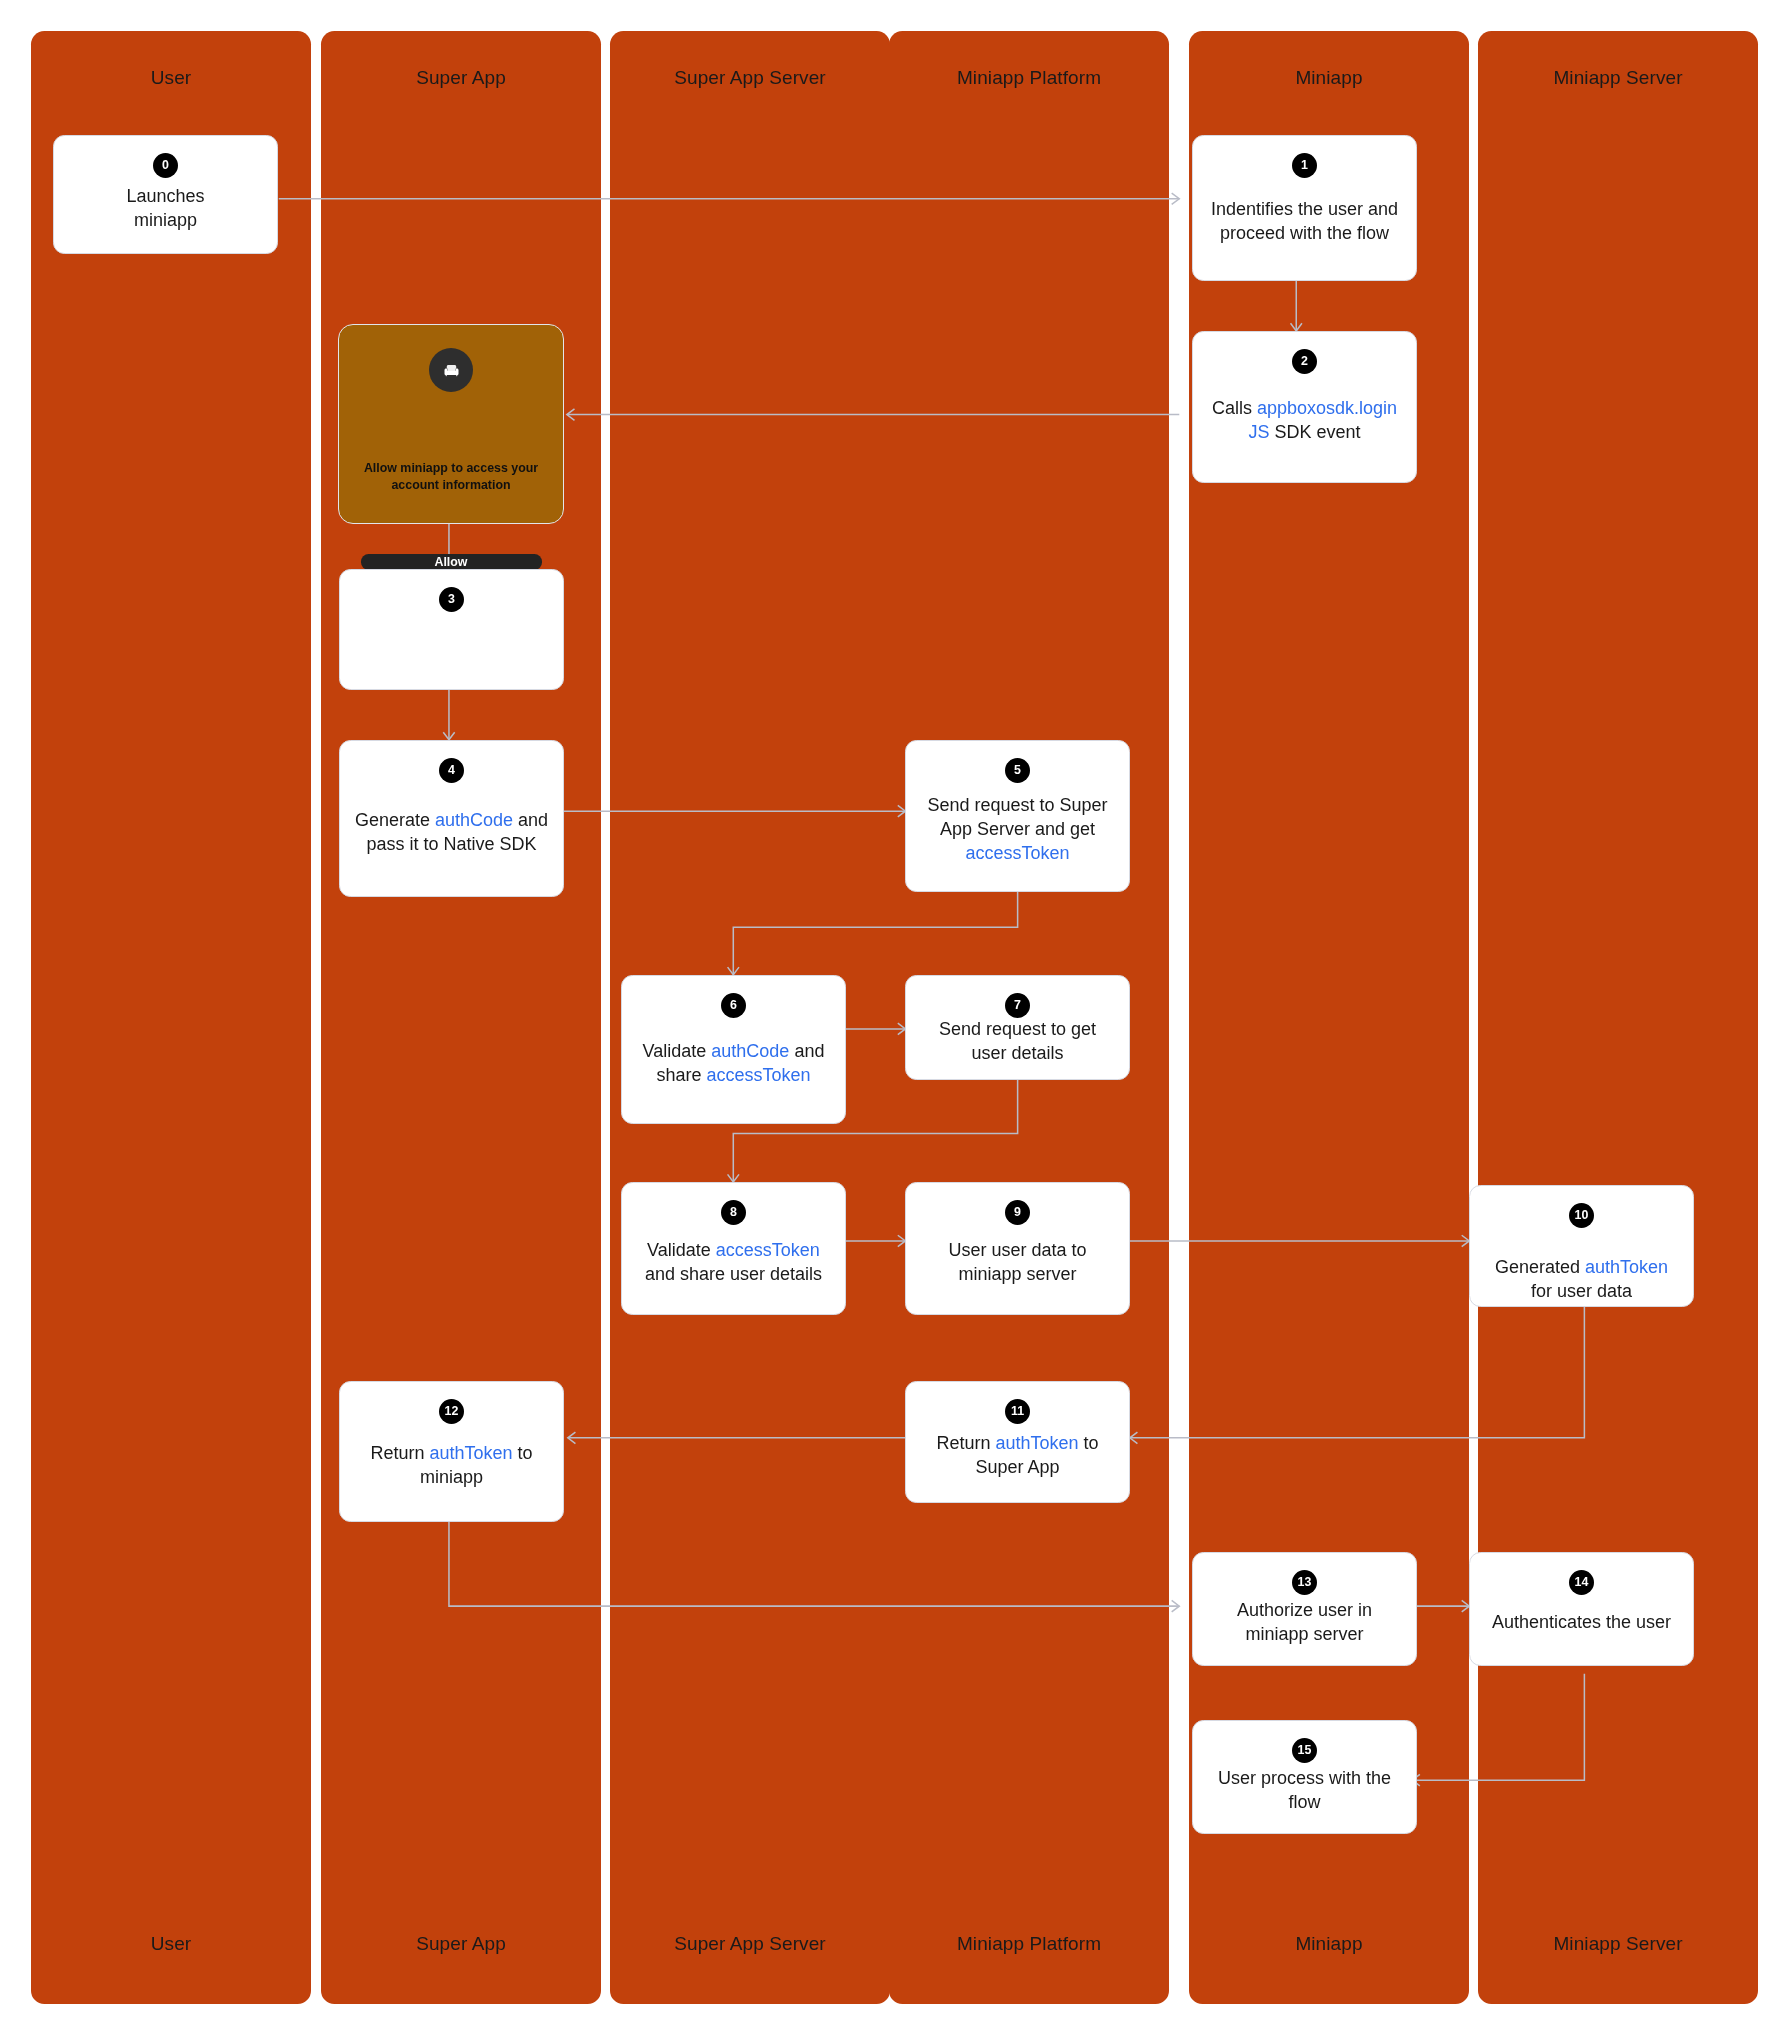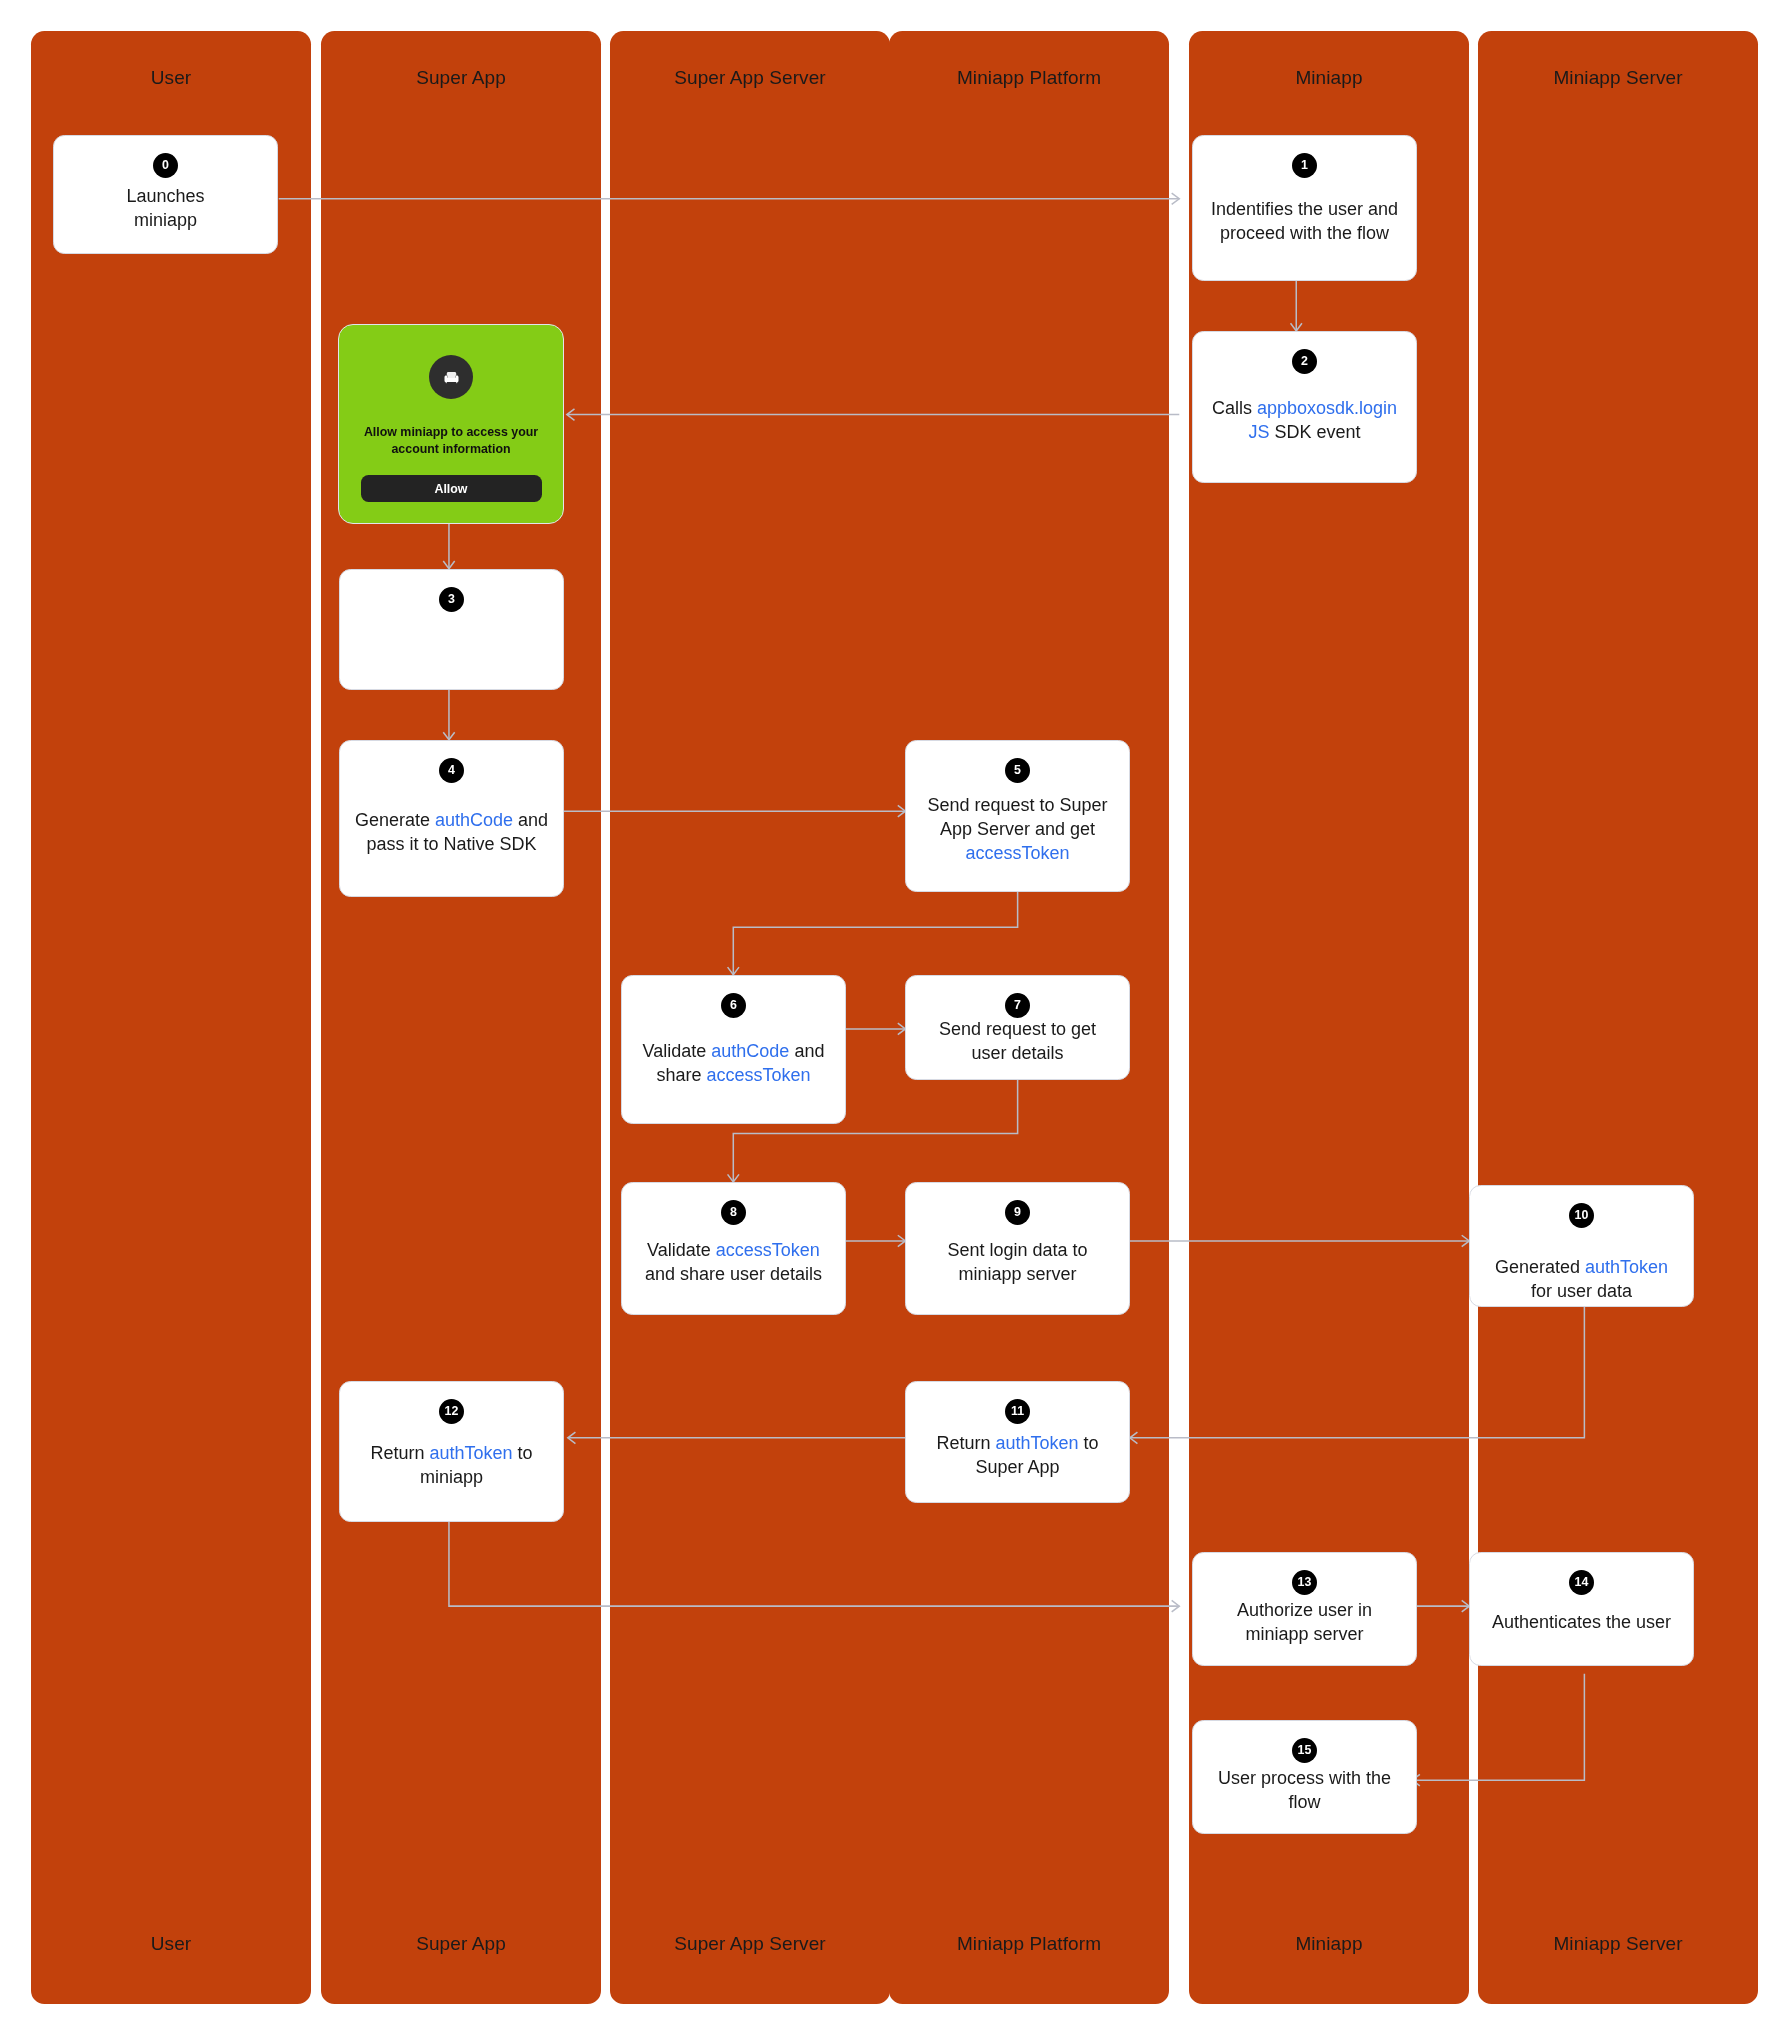--- a/index.html
+++ b/index.html
@@ -89,28 +89,29 @@
     color: #1a1a1a;
     padding: 0 13.3px 13.3px 13.3px;
     box-sizing: border-box;
     width: 100%;
   }
   .node-label .tok { color: #2f6fed; }
 
   
   .dialog {
     position: absolute;
-    background: #84cc16;
+    background: #a16207;
     border: 1px solid #e2e5ec;
     border-radius: 15px;
     box-sizing: border-box;
     display: flex;
     flex-direction: column;
     align-items: center;
-    padding: 30px 21px 21px 21px;
+    padding: 23px 21px 21px 21px;
+    gap: 43px;
   }
   .dialog-avatar {
     width: 44px;
     height: 44px;
     border-radius: 50%;
     background: #2e2e2e;
     display: flex;
     align-items: center;
     justify-content: center;
     flex: none;
@@ -317,21 +318,21 @@
       </div>
       <div class="node" style="left: 621px; top: 1182px; width: 225px; height: 133px;">
         <div class="badge">8</div>
         <div class="node-label">
           <span><span>Validate </span><span class="tok">accessToken</span><span> and share user details</span></span>
         </div>
       </div>
       <div class="node" style="left: 905px; top: 1182px; width: 225px; height: 133px;">
         <div class="badge">9</div>
         <div class="node-label">
-          <span><span>Sent login data to miniapp server</span></span>
+          <span><span>User user data to miniapp server</span></span>
         </div>
       </div>
       <div class="node" style="left: 1469px; top: 1185px; width: 225px; height: 122px; gap: 28px;">
         <div class="badge">10</div>
         <div class="node-label">
           <span><span>Generated </span><span class="tok">authToken</span><span> for user data</span></span>
         </div>
       </div>
       <div class="node" style="left: 905px; top: 1381px; width: 225px; height: 122px;">
         <div class="badge">11</div>

